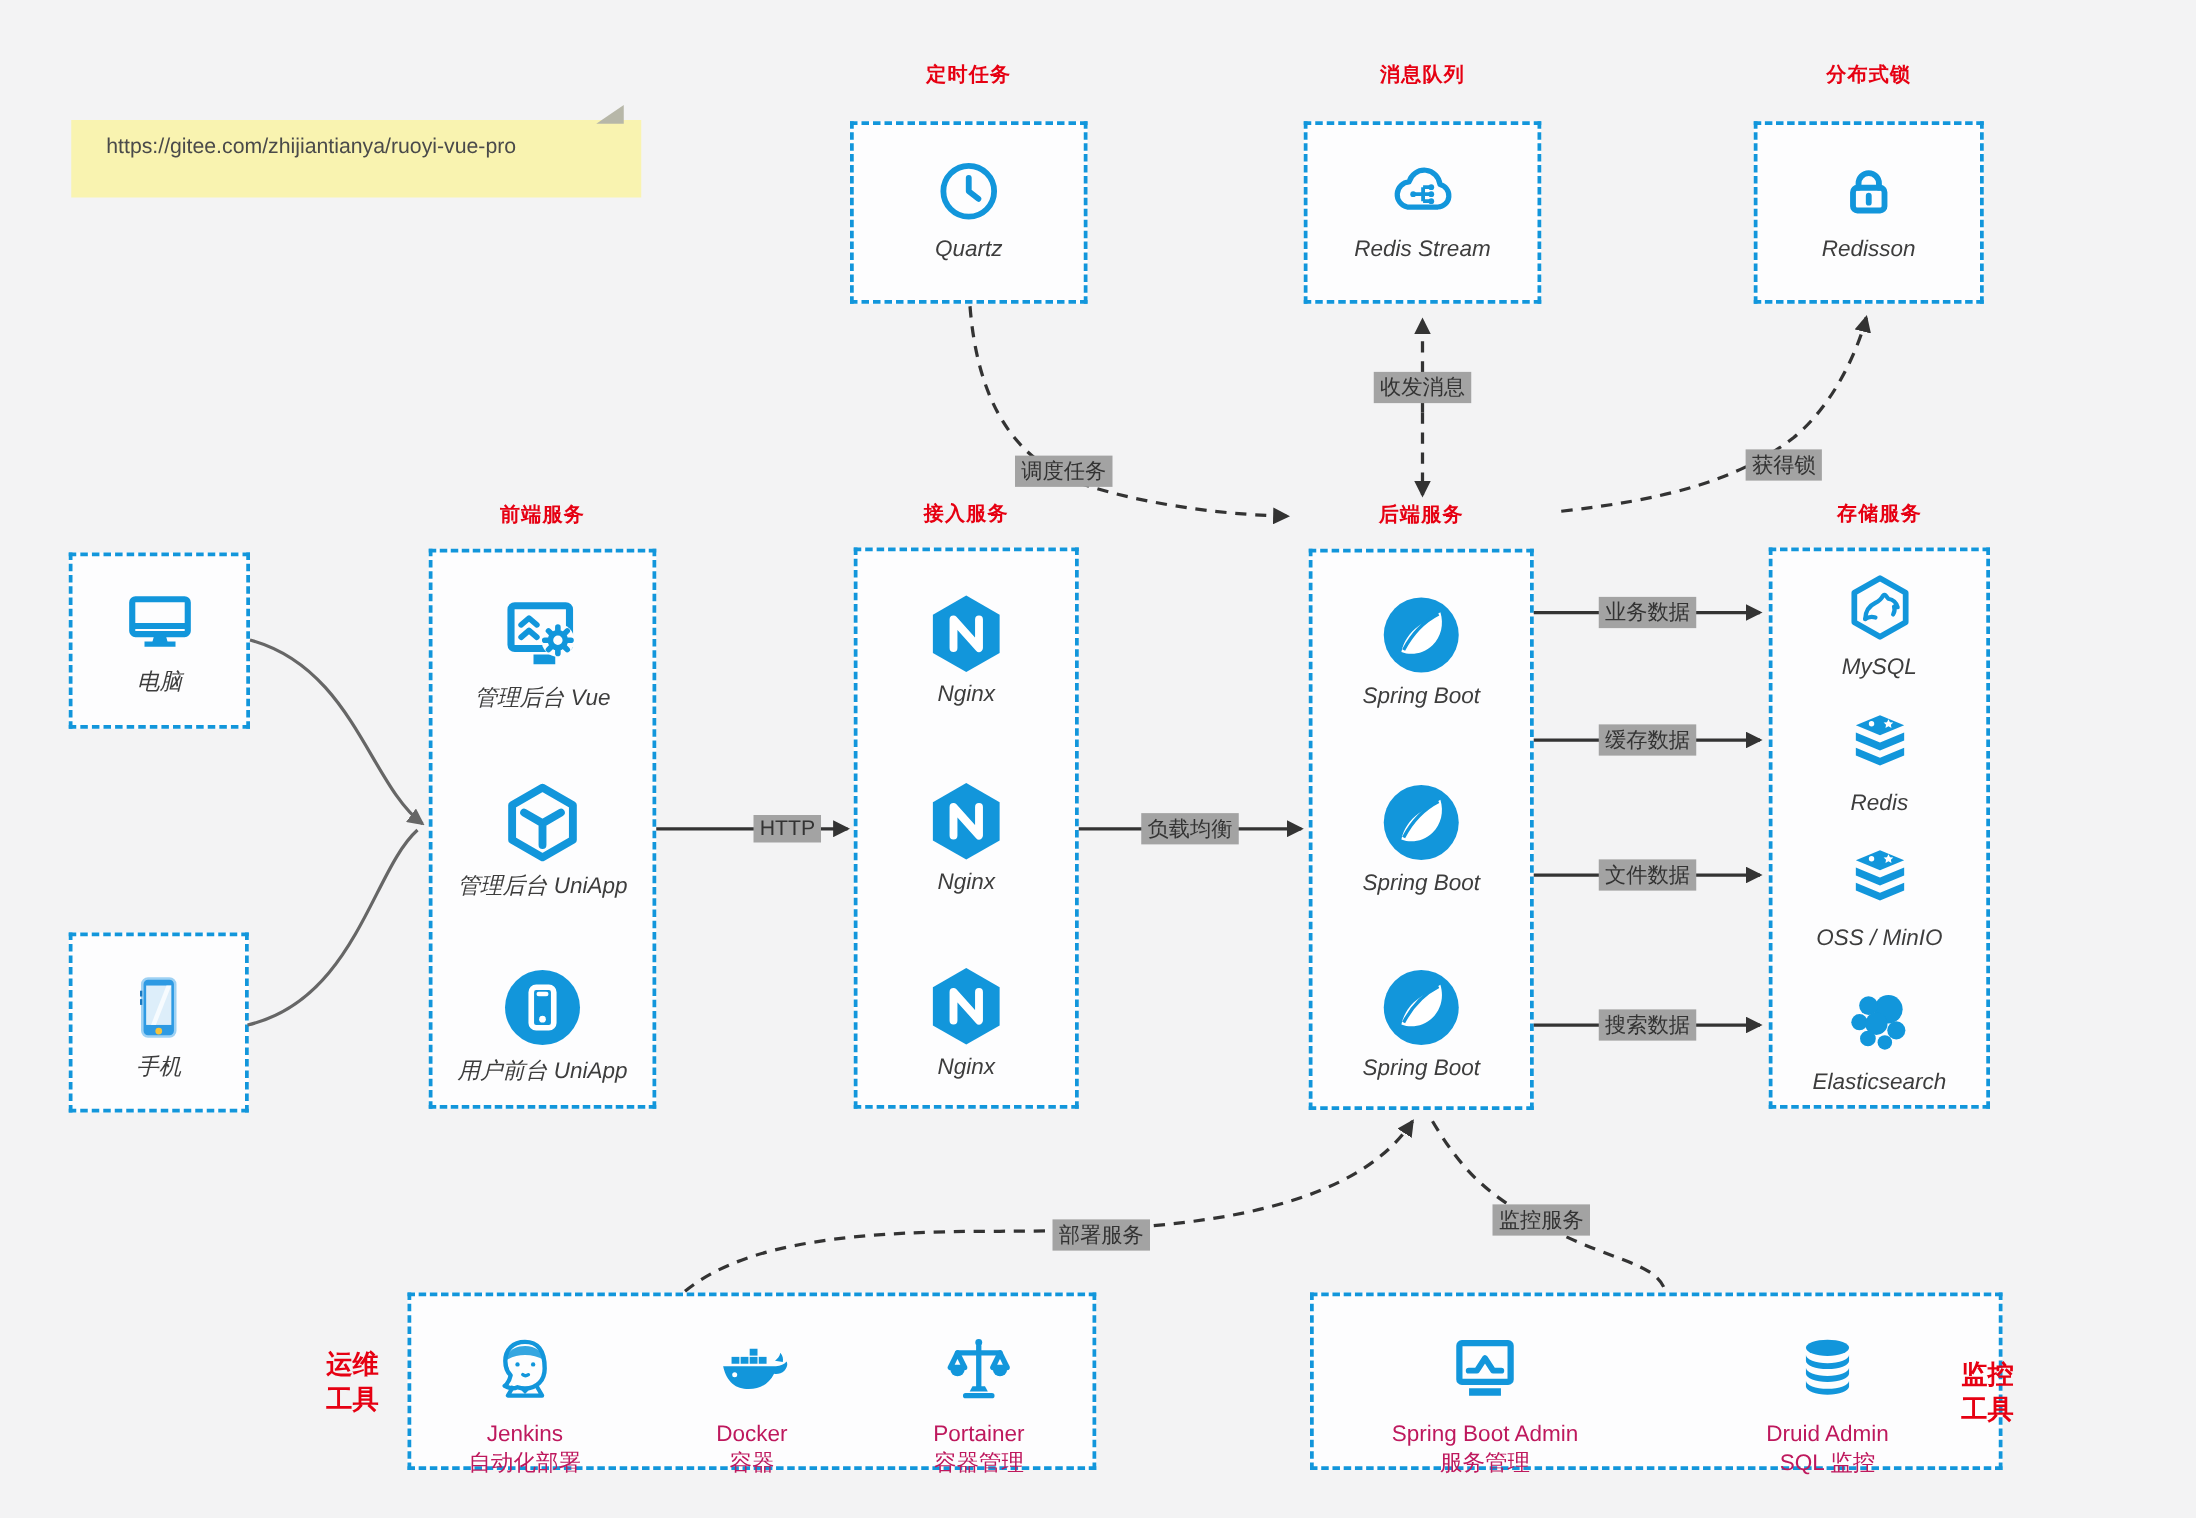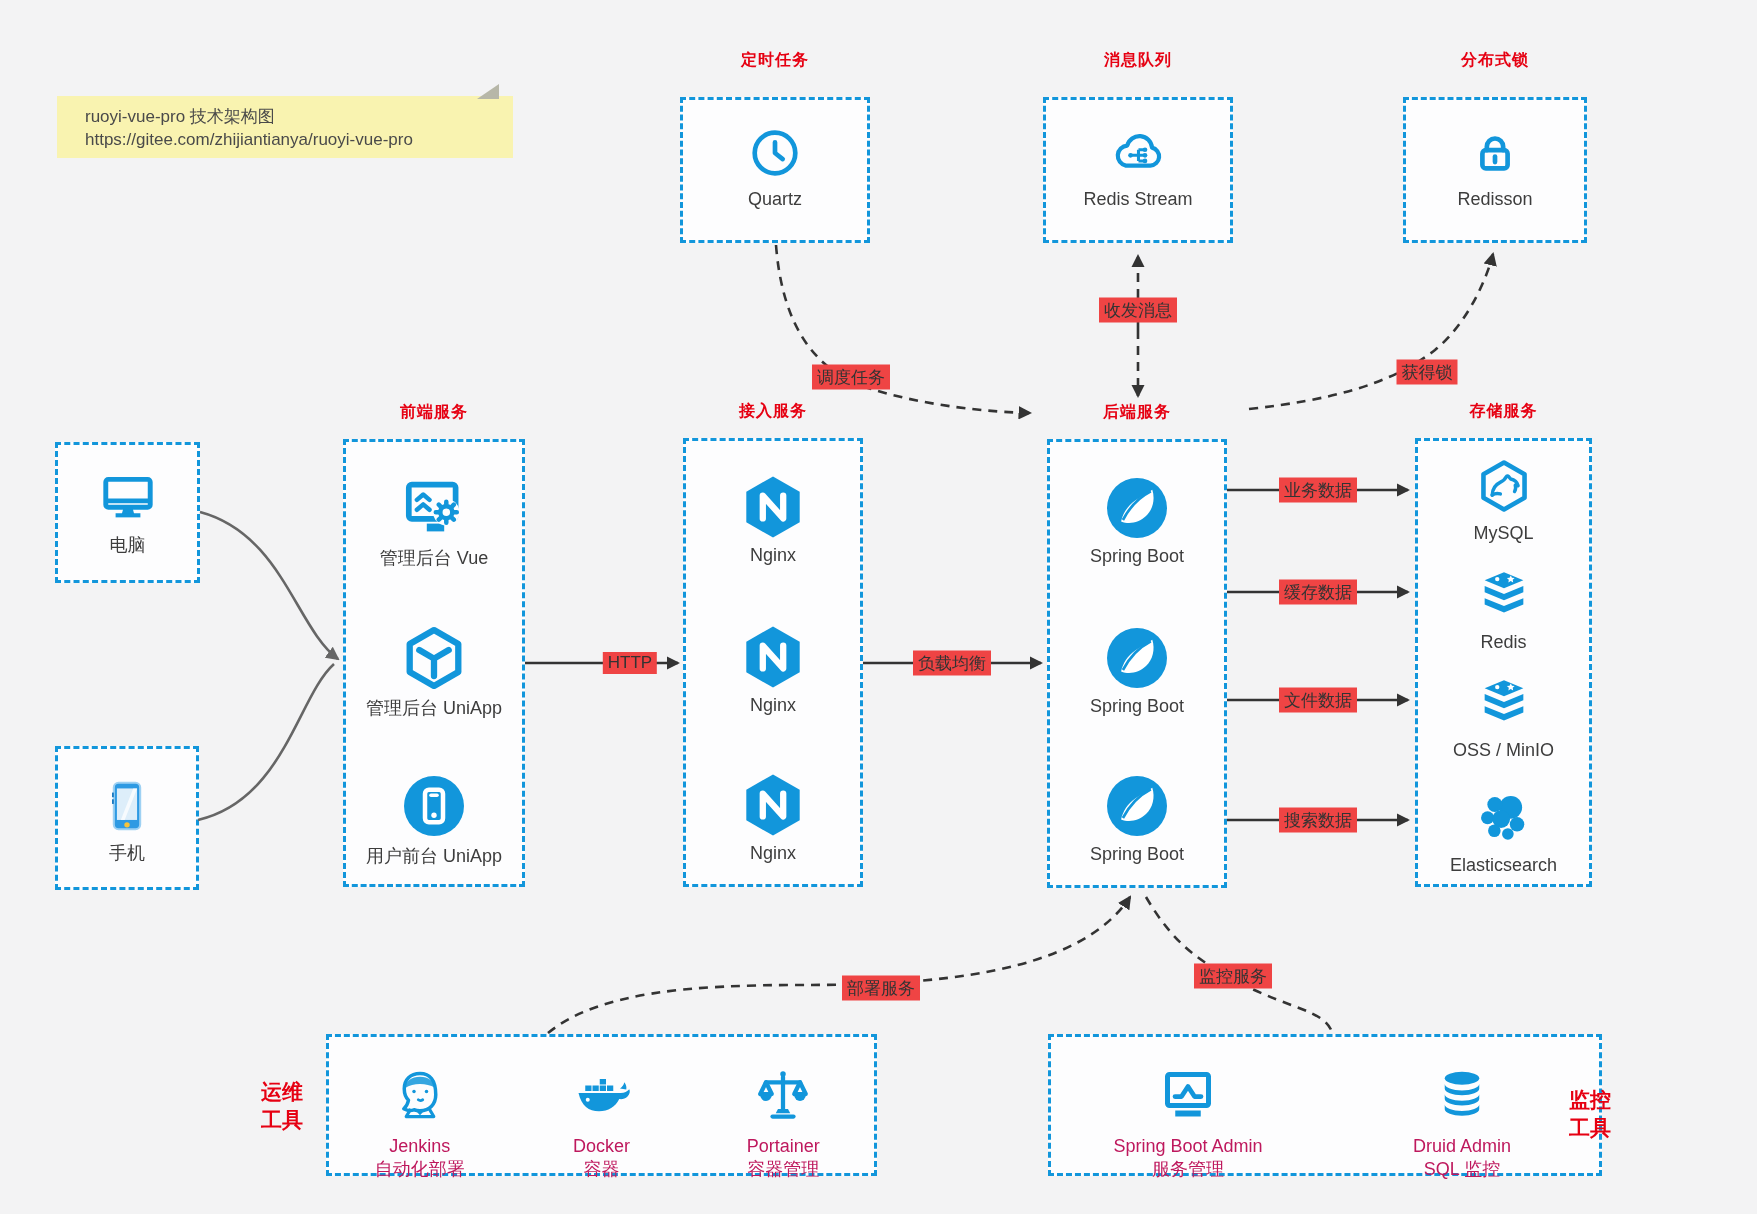--- a/index.html
+++ b/index.html
@@ -1,44 +1,43 @@
 <!DOCTYPE html>
 <html><head>
 <meta charset="utf-8">
 <style>
   html,body{margin:0;padding:0;background:#f3f3f4;}
   body{font-family:"Liberation Sans","DejaVu Sans",sans-serif;}
   .stage{position:relative;width:1757px;height:1214px;background:#f3f3f4;overflow:hidden;}
   .dbox{position:absolute;box-sizing:border-box;border:3px dashed #1296db;background:#fdfdfe;z-index:1;}
   .sec-title{position:absolute;font-size:16px;font-weight:700;color:#e60012;text-align:center;letter-spacing:1px;z-index:3;}
   .side-title{position:absolute;font-size:21px;font-weight:700;color:#e60012;text-align:center;line-height:28px;z-index:3;}
-  .node{position:absolute;left:0;width:100%;text-align:center;}
+  .node{position:absolute;left:0;width:100%;text-align:center;font-style:italic;}
   .node svg{display:inline-block;vertical-align:top;}
   .nlabel{font-size:18px;color:#3d3d3d;white-space:nowrap;}
-  .chip{position:absolute;transform:translate(-50%,-50%);background:#ef4444;color:#333;font-size:17px;padding:1px 5px;white-space:nowrap;z-index:6;}
+  .chip{position:absolute;transform:translate(-50%,-50%);background:#a3a3a3;color:#333;font-size:17px;padding:1px 5px;white-space:nowrap;z-index:6;}
   .tool-row{position:absolute;left:0;top:0;right:0;bottom:0;display:flex;}
   .tool{flex:1;display:flex;flex-direction:column;align-items:center;padding-top:28px;}
   .tname,.tdesc{font-size:18px;color:#be185d;line-height:23px;white-space:nowrap;}
   .tname{margin-top:6px;}
   .i56{width:56px;height:56px}.i62{width:62px;height:62px}.i72{width:72px;height:72px}
   .i58{width:58px;height:58px}.i60{width:60px;height:60px}
   .note{position:absolute;left:57px;top:96px;width:456px;height:62px;background:#f9f3b0;z-index:2;
         padding:9px 0 0 28px;box-sizing:border-box;font-size:17px;color:#4a4a4a;line-height:23px;}
   .fold{position:absolute;right:14px;top:-12px;width:0;height:0;
         border-left:22px solid transparent;border-bottom:15px solid #b7b7a8;}
   .edges{position:absolute;left:0;top:0;z-index:4;pointer-events:none;}
 </style>
 </head>
 <body>
 
 <div class="stage">
 
   <div class="note">
     <div class="fold"></div>
-    <div>ruoyi-vue-pro 技术架构图</div>
     <div>https://gitee.com/zhijiantianya/ruoyi-vue-pro</div>
   </div>
 
   <svg class="edges" width="1757" height="1214" viewBox="0 0 1757 1214">
     <defs>
       <marker id="mD" viewBox="0 0 10 10" refX="8.5" refY="5" markerWidth="5.2" markerHeight="5.2" orient="auto">
         <path d="M0,0 L10,5 L0,10 z" fill="#333"></path>
       </marker>
       <marker id="mG" viewBox="0 0 10 10" refX="8.5" refY="5" markerWidth="5.2" markerHeight="5.2" orient="auto">
         <path d="M0,0 L10,5 L0,10 z" fill="#666"></path>

